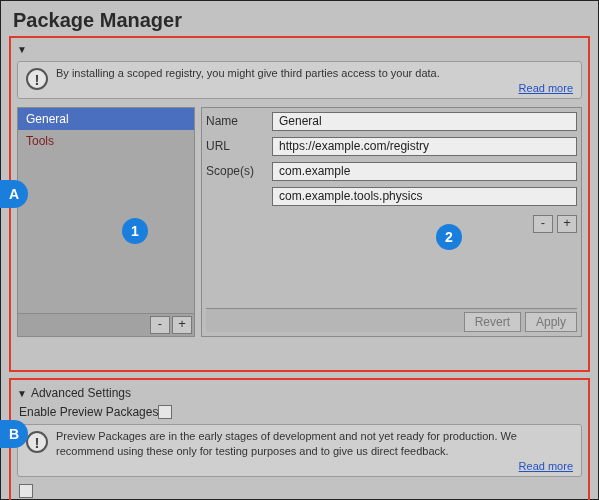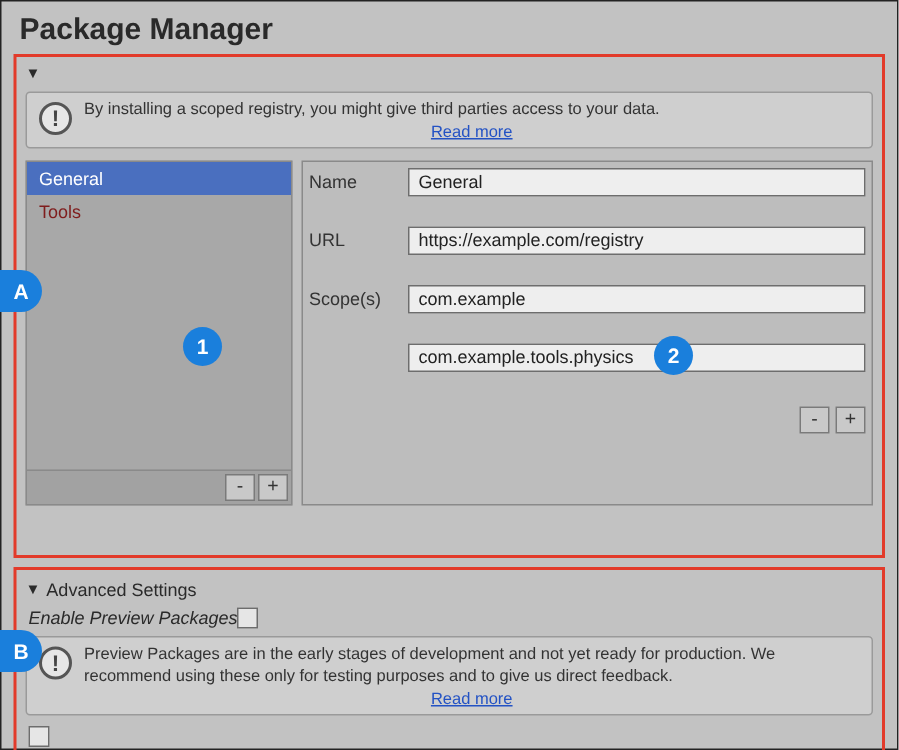--- a/index.html
+++ b/index.html
@@ -56,21 +56,21 @@
     border-radius: 50%;
     border: 2px solid #555;
     background: #e6e6e6;
     display: flex; align-items: center; justify-content: center;
     font-weight: bold; font-size: 15px;
     color: #444;
     flex-shrink: 0;
     margin-top: 2px;
   }
   .info-text { flex: 1; font-size: 11px; line-height: 1.35; color: #333; }
-  .info-more { text-align: center; }
+  .info-more { text-align: right; }
   .info-more a { color: #2352c4; font-size: 11px; text-decoration: underline; cursor: pointer; }
   .registries-body {
     display: flex;
     gap: 6px;
     height: 230px;
   }
   .list-col {
     width: 178px;
     display: flex;
     flex-direction: column;
@@ -111,21 +111,21 @@
     display: flex;
     flex-direction: column;
     border: 1px solid #8a8a8a;
     background: #bdbdbd;
     padding: 4px;
     position: relative;
   }
   .field-row {
     display: flex;
     align-items: center;
-    margin-bottom: 20px;
+    margin-bottom: 6px;
   }
   .field-label { width: 66px; font-size: 12px; color: #333; }
   .field-input {
     flex: 1;
     height: 19px;
     background: #eeeeee;
     border: 1px solid #6d6d6d;
     padding: 1px 6px;
     font-size: 12px;
     font-family: inherit;
@@ -154,21 +154,20 @@
     font-size: 12px;
     color: #777;
     cursor: pointer;
   }
   .adv-row {
     display: flex;
     align-items: center;
     gap: 0;
     padding: 3px 2px;
     font-size: 12px;
-    font-style: italic;
   }
   .chk {
     width: 14px; height: 14px;
     border: 1px solid #6d6d6d;
     background: #e6e6e6;
     display: inline-block;
   }
   
   .marker {
     position: absolute;
@@ -233,20 +232,24 @@
           <input class="field-input" value="com.example" style="">
         </div>
         <div class="field-row scope-extra">
           <input class="field-input" value="com.example.tools.physics" style="">
         </div>
         <div class="scope-btns">
           <div class="btn-sm">-</div>
           <div class="btn-sm">+</div>
         </div>
 
+        <div class="form-bottom">
+          <div class="btn">Revert</div>
+          <div class="btn">Apply</div>
+        </div>
       </div>
     </div>
   </div>
 
   <div class="panel" style="height:124px;">
     <div class="foldout-header">
       <span class="tri">▼</span>
       <span>Advanced Settings</span>
     </div>
 

